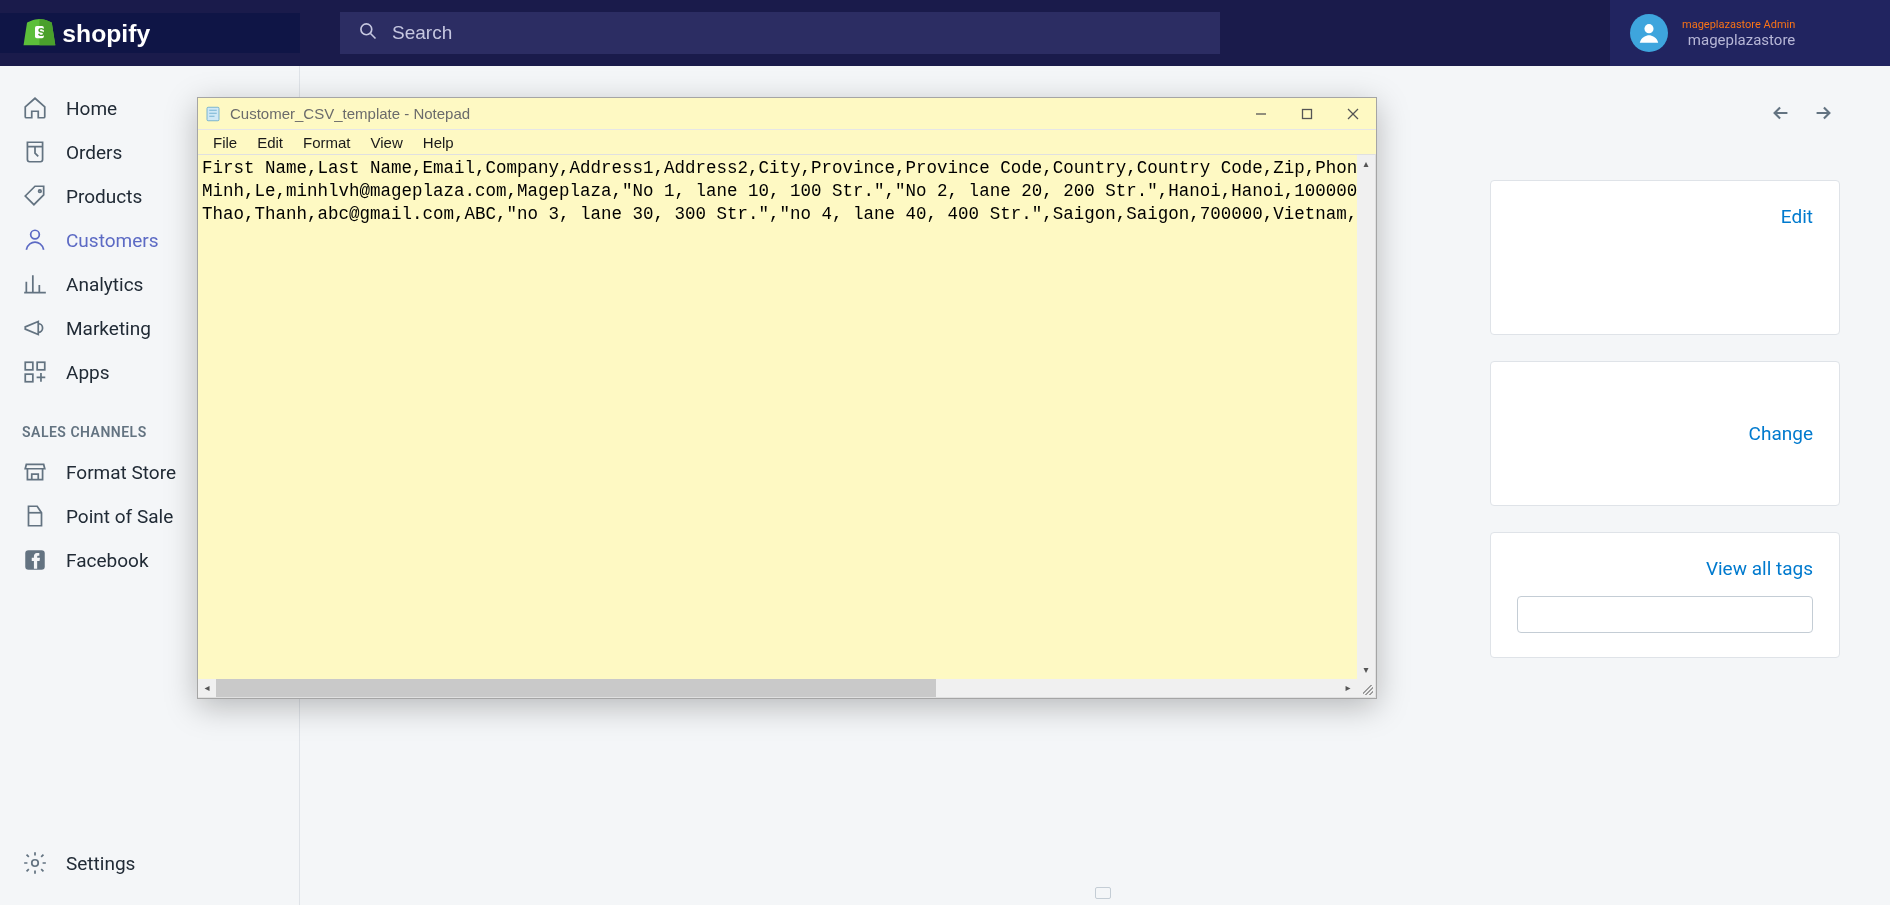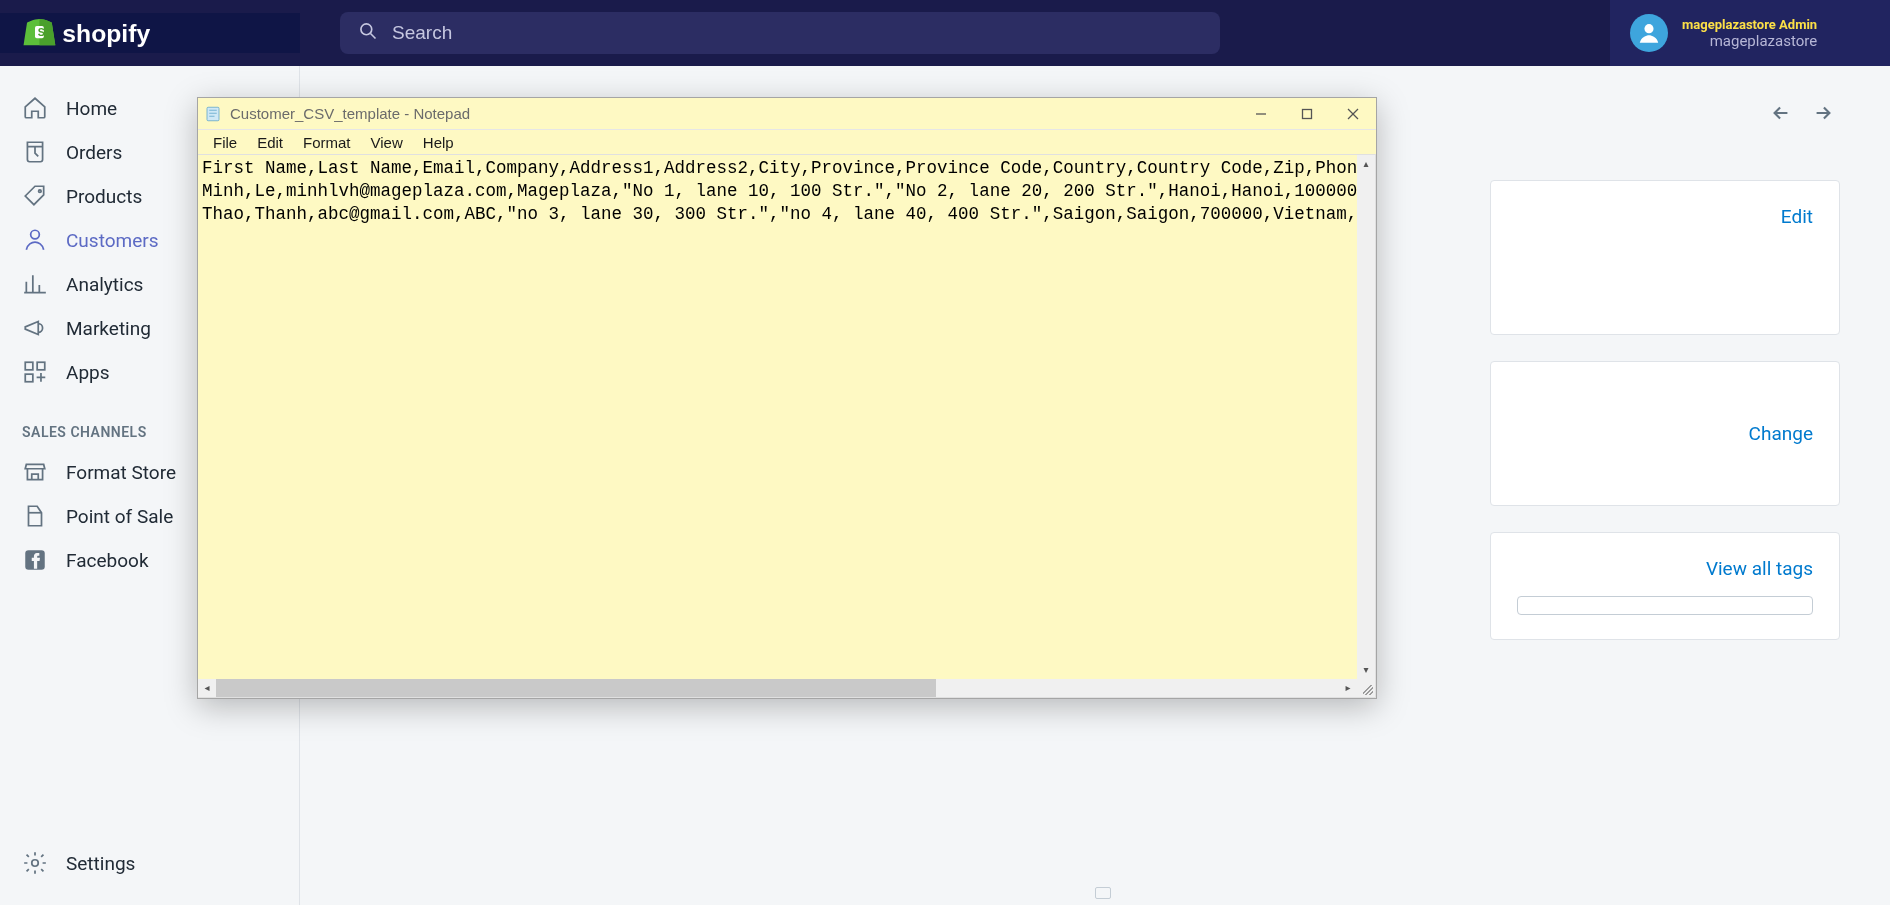--- a/index.html
+++ b/index.html
@@ -10,21 +10,21 @@
     background: #1a1b4b;
     display: flex;
     align-items: center;
     color: #fff;
   }
   .logo-area { width: 300px; display:flex; align-items:center; padding-left: 20px; background:#0f1546;}
   .logo-svg { width: 150px; height:40px; }
   .search-wrap { flex:1; padding: 0 40px; }
   .search-box {
     background: #2c2d63;
-    border-radius: 8px;
+    border-radius: 0;
     height: 42px;
     display:flex;
     align-items:center;
     padding: 0 18px;
     gap: 14px;
     max-width: 880px;
   }
   .search-box input {
     background: transparent; border:none; outline:none;
     color:#c6c7e0; font-size: 19px; flex:1;
@@ -37,21 +37,21 @@
     background:#212460;
     height:100%;
     padding-left:20px;
   }
   .avatar {
     width:38px; height:38px; border-radius:50%;
     background:#3ea5dd;
     display:flex; align-items:center; justify-content:center;
   }
   .avatar svg { width:26px; height:26px; fill:#fff; }
-  .user-text .uname { color:#fde047; font-size:13px; font-weight:700; }
+  .user-text .uname { color:#f97316; font-size:11px; font-weight:400; }
   .user-text .ustore { color:#b6b6d6; font-size:15px;text-align:right; }
   
   .body {
     display:flex;
     height: calc(905px - 66px);
   }
   
   .sidebar {
     width: 300px;
     background:#f4f6f8;
@@ -92,21 +92,21 @@
     width: 350px;
     background:#fff; border:1px solid #dfe3e8; border-radius:4px;
     padding: 24px 26px;
     display:flex; justify-content:flex-end;
   }
   .card .link {
     color:#007ace; font-size:19px; cursor:pointer;
   }
   .card.tall { height:155px; }
   .card.med { height:145px; align-items:center;}
-  .card.taginput { flex-direction:column; align-items:flex-end; height:108px; }
+  .card.taginput { flex-direction:column; align-items:flex-end; height:126px; }
   .tag-input {
     margin-top:16px;
     height:42px; width:100%;
     border:1px solid #c4cdd5; border-radius:4px;
   }
   
   .notepad {
     position:absolute;
     left: 197px; top: 97px;
     width: 1180px; height: 602px;

